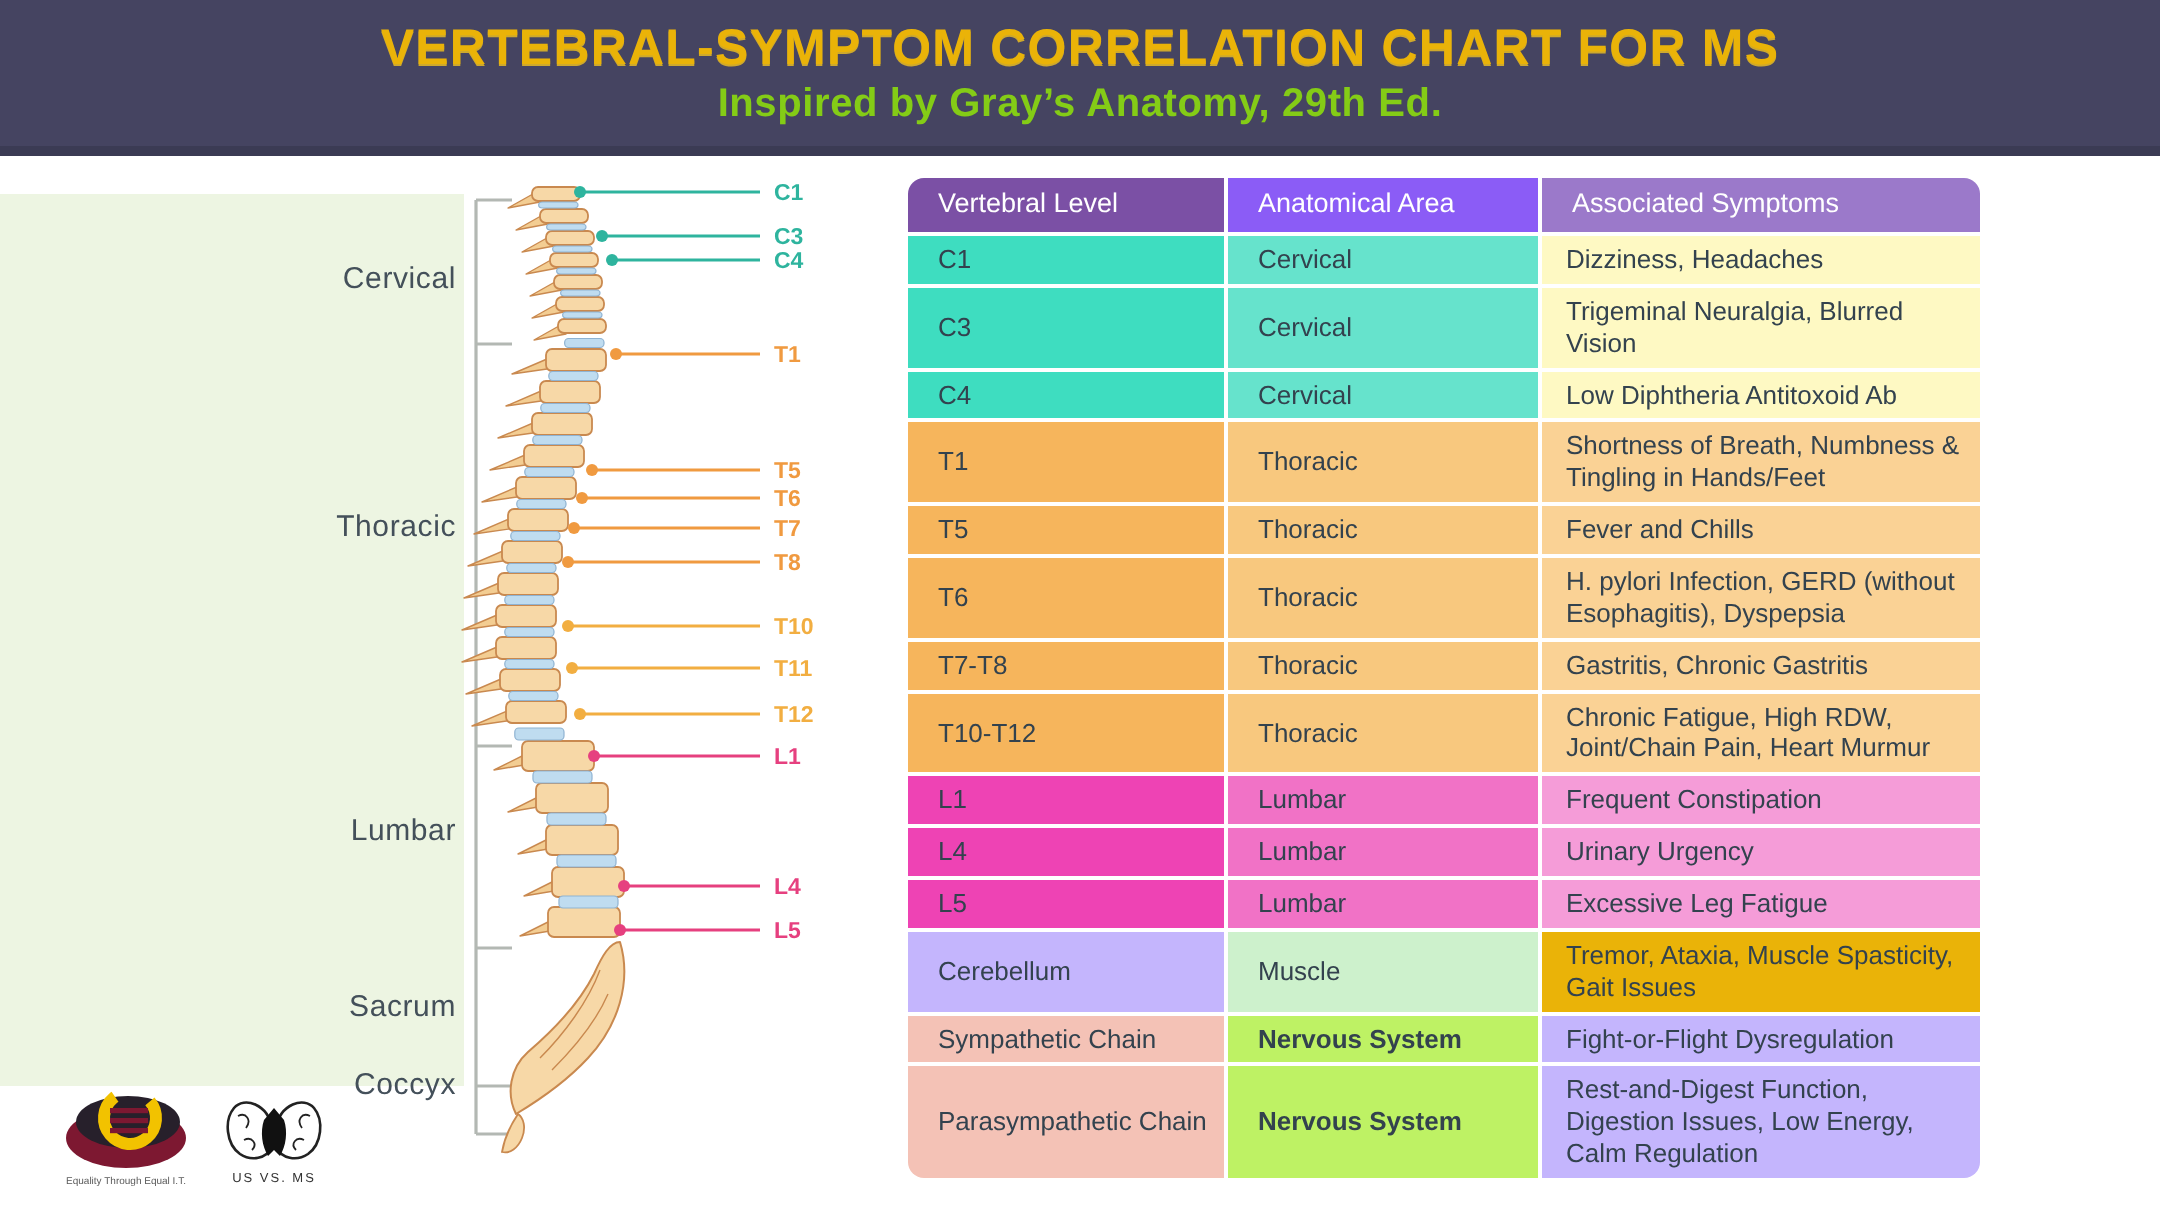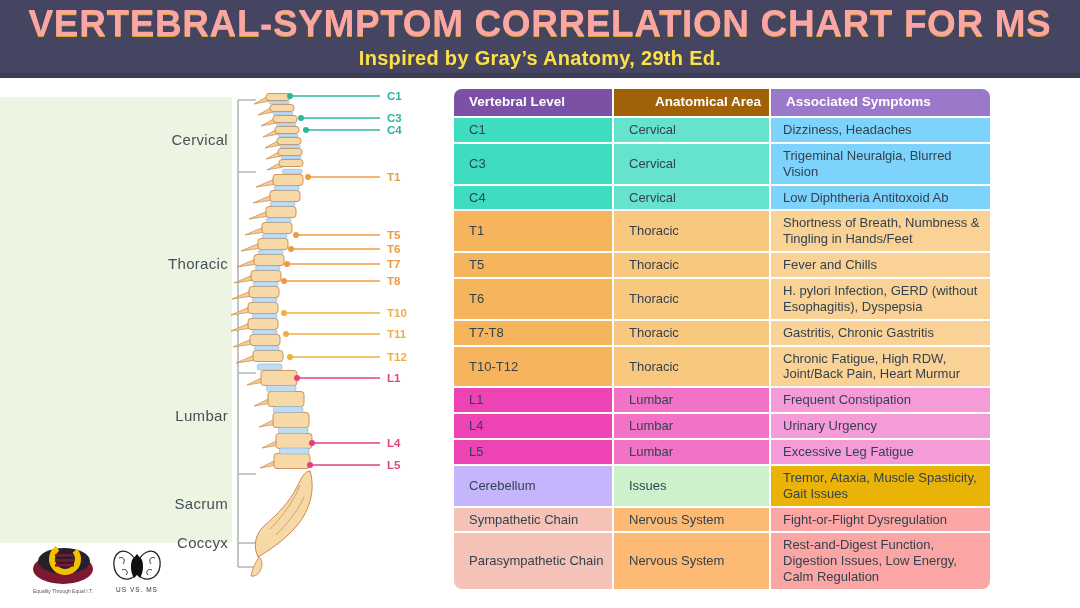--- a/index.html
+++ b/index.html
@@ -8,25 +8,25 @@
     font-family:"Liberation Sans",sans-serif;overflow:hidden;
     -webkit-font-smoothing:antialiased;
   }
   
   .header-band{
     position:absolute;left:0;top:0;width:1080px;height:73px;
     background:#454461;border-bottom:5px solid #3b3b54;
     display:flex;flex-direction:column;align-items:center;justify-content:center;
   }
   .page-title{
-    color:#fca5a5;font-size:37px;font-weight:900;letter-spacing:.6px;
+    color:#eab308;font-size:25px;font-weight:900;letter-spacing:.6px;
     text-shadow:0 1px 0 #cfa92c;line-height:1.05;margin-top:2px;white-space:nowrap;
   }
   .page-subtitle{
-    color:#fde047;font-size:20px;font-weight:700;letter-spacing:.3px;margin-top:3px;white-space:nowrap;
+    color:#84cc16;font-size:20px;font-weight:700;letter-spacing:.3px;margin-top:3px;white-space:nowrap;
   }
   
   .green-panel{
     position:absolute;left:0;top:97px;width:232px;height:446px;background:#edf5e2;
   }
   .region-label{
     position:absolute;width:160px;text-align:right;right:852px;
     color:#44505a;font-size:15px;letter-spacing:.3px;
   }
   #spine-svg{position:absolute;left:230px;top:85px;}
@@ -40,40 +40,40 @@
   
   .logo-block{position:absolute;display:flex;flex-direction:column;align-items:center;}
   .logo-caption{color:#5a5a5a;margin-top:2px;white-space:nowrap;}
   
   .table-wrap{position:absolute;left:452px;top:87px;width:540px;}
   table.corr{border-collapse:separate;border-spacing:2px;width:540px;}
   th,td{
     text-align:left;vertical-align:middle;
     padding:4px 8px 4px 15px;color:#33424e;font-size:13px;line-height:1.22;
   }
-  th{color:#ffffff;font-size:13.5px;font-weight:700;height:21px;padding-top:3px;padding-bottom:3px;}
+  th{color:#ffffff;font-size:13.5px;font-weight:400;height:21px;padding-top:3px;padding-bottom:3px;}
   col.c1{width:158px;} col.c2{width:155px;} col.c3{width:219px;}
   .h1{background:#7b50a5;border-radius:8px 0 0 0;}
-  .h2{background:#a16207;text-align:right;}
+  .h2{background:#8b5cf6;}
   .h3{background:#9b79ca;border-radius:0 8px 0 0;}
   tr.g-cervical  td:nth-child(1){background:#3eddc0;}
   tr.g-cervical  td:nth-child(2){background:#66e3cc;}
-  tr.g-cervical  td:nth-child(3){background:#7dd3fc;}
+  tr.g-cervical  td:nth-child(3){background:#fef9c3;}
   tr.g-thoracic  td:nth-child(1){background:#f6b55c;}
   tr.g-thoracic  td:nth-child(2){background:#f8c87e;}
   tr.g-thoracic  td:nth-child(3){background:#fad295;}
   tr.g-lumbar    td:nth-child(1){background:#ee43b4;}
   tr.g-lumbar    td:nth-child(2){background:#f172c6;}
   tr.g-lumbar    td:nth-child(3){background:#f59cd8;}
   tr.g-brain     td:nth-child(1){background:#c4b5fd;}
   tr.g-brain     td:nth-child(2){background:#cdf1cc;}
   tr.g-brain     td:nth-child(3){background:#eab308;margin-top:40px;}
   tr.g-nervous   td:nth-child(1){background:#f4c2b6;}
-  tr.g-nervous   td:nth-child(2){background:#fdba74;}
-  tr.g-nervous   td:nth-child(3){background:#fca5a5;}
+  tr.g-nervous   td:nth-child(2){background:#bef264;font-weight:bold;}
+  tr.g-nervous   td:nth-child(3){background:#c4b5fd;}
   tr.last td:nth-child(1){border-radius:0 0 0 8px;}
   tr.last td:nth-child(3){border-radius:0 0 8px 0;}
   td.sym{padding-left:12px;}
 </style>
 </head>
 <body>
 
 <div class="header-band">
   <div class="page-title">VERTEBRAL-SYMPTOM CORRELATION CHART FOR MS</div>
   <div class="page-subtitle">Inspired by Gray’s Anatomy, 29th Ed.</div>
@@ -314,40 +314,40 @@
           <td class="sym">H. pylori Infection, GERD (without Esophagitis), Dyspepsia</td>
         </tr>
       <tr class="g-thoracic">
           <td>T7-T8</td>
           <td>Thoracic</td>
           <td class="sym">Gastritis, Chronic Gastritis</td>
         </tr>
       <tr class="g-thoracic">
           <td>T10-T12</td>
           <td>Thoracic</td>
-          <td class="sym">Chronic Fatigue, High RDW, Joint/Back Pain, Heart Murmur</td>
+          <td class="sym">Chronic Fatigue, High RDW, Joint/Chain Pain, Heart Murmur</td>
         </tr>
       <tr class="g-lumbar">
           <td>L1</td>
           <td>Lumbar</td>
           <td class="sym">Frequent Constipation</td>
         </tr>
       <tr class="g-lumbar">
           <td>L4</td>
           <td>Lumbar</td>
           <td class="sym">Urinary Urgency</td>
         </tr>
       <tr class="g-lumbar">
           <td>L5</td>
           <td>Lumbar</td>
           <td class="sym">Excessive Leg Fatigue</td>
         </tr>
       <tr class="g-brain">
           <td>Cerebellum</td>
-          <td>Issues</td>
+          <td>Muscle</td>
           <td class="sym">Tremor, Ataxia, Muscle Spasticity, Gait Issues</td>
         </tr>
       <tr class="g-nervous">
           <td>Sympathetic Chain</td>
           <td>Nervous System</td>
           <td class="sym">Fight-or-Flight Dysregulation</td>
         </tr>
       <tr class="g-nervous last">
           <td>Parasympathetic Chain</td>
           <td>Nervous System</td>

